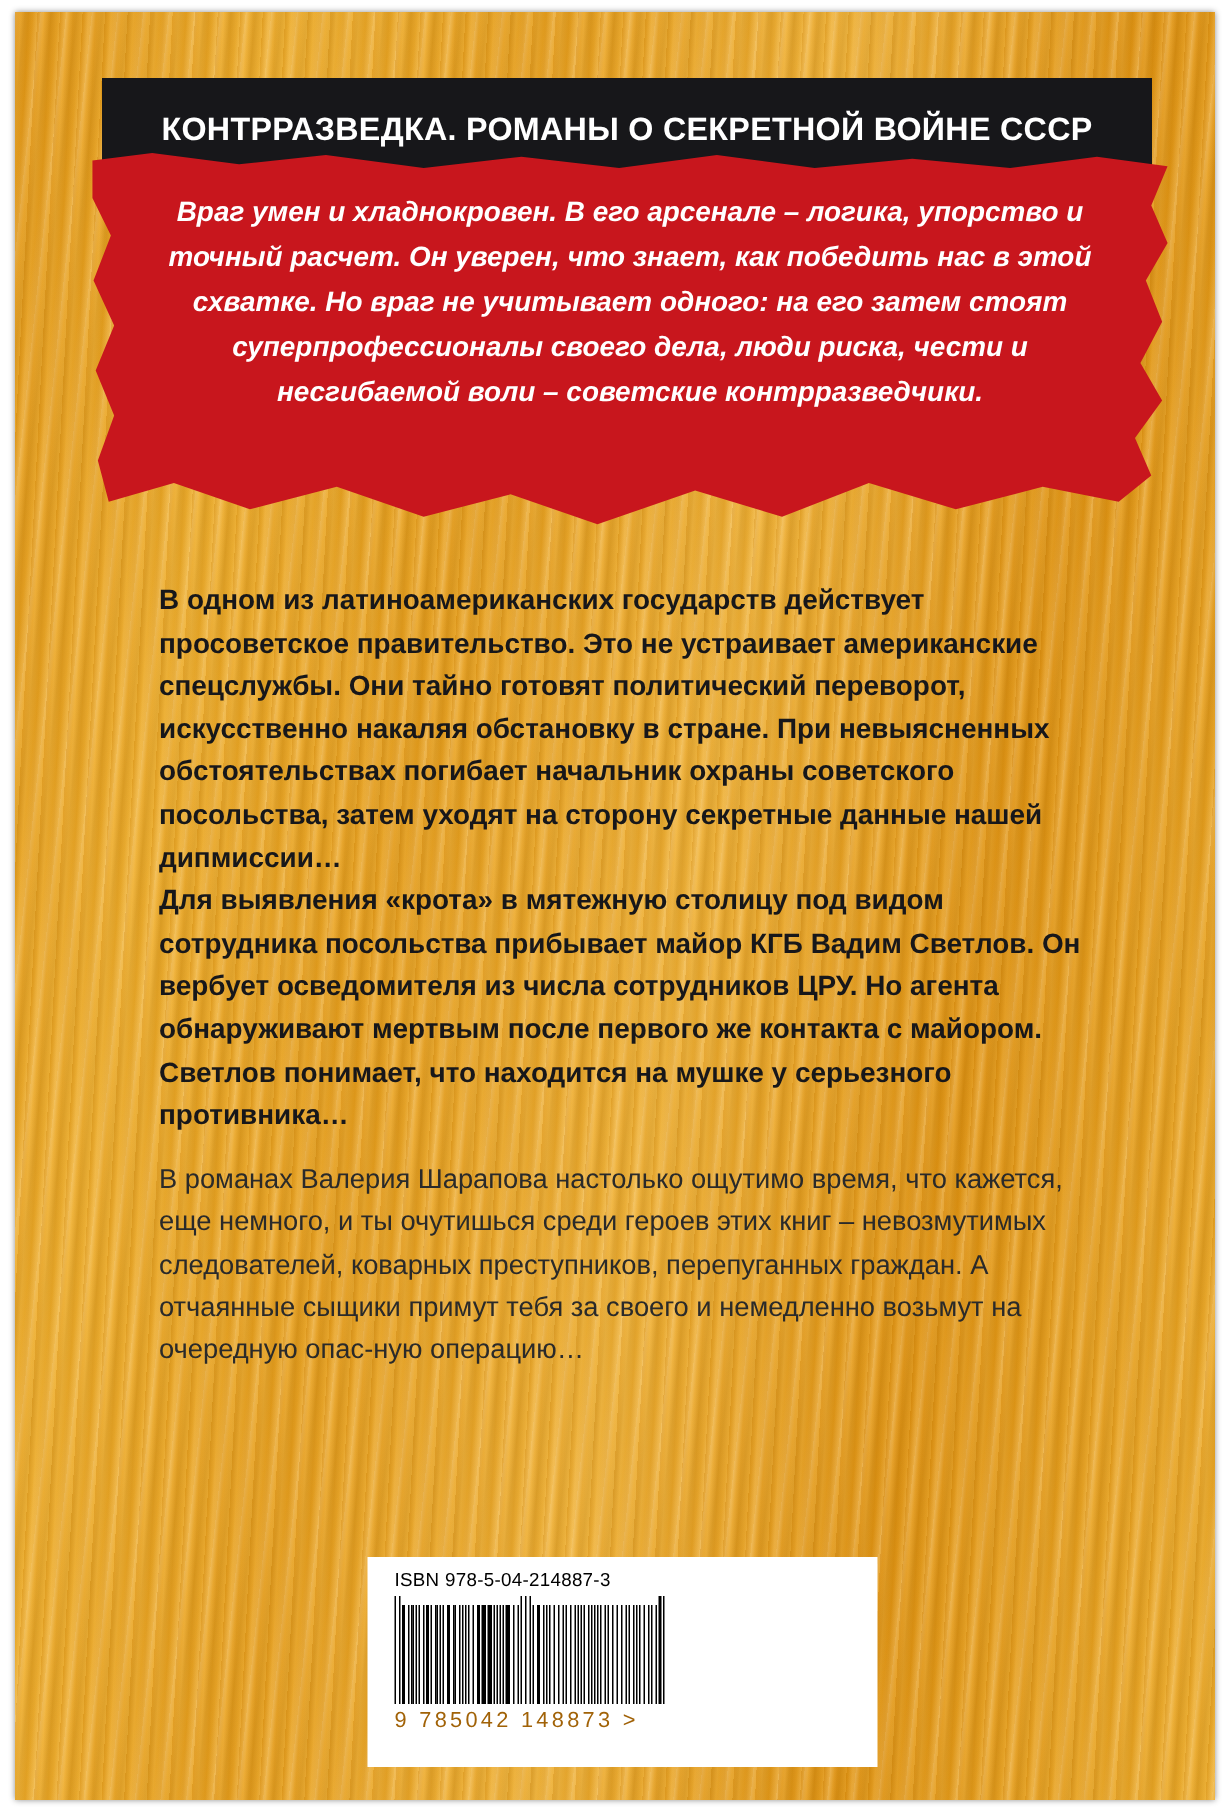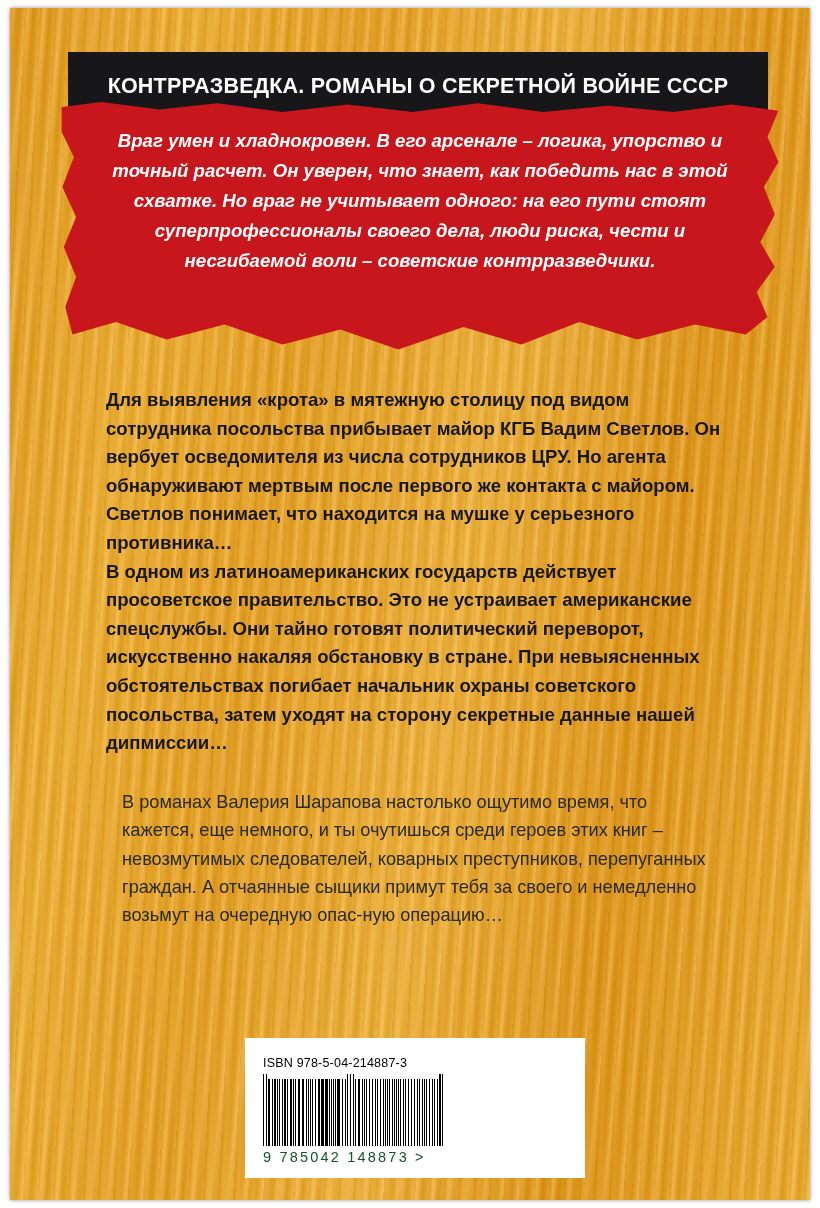--- a/index.html
+++ b/index.html
@@ -114,21 +114,21 @@
     font-size: 18.6px;
     line-height: 28.6px;
     font-weight: bold;
     margin: 0;
     color: #17171a;
   }
   .para-regular {
     font-size: 18.2px;
     line-height: 28.4px;
     font-weight: normal;
-    margin: 16px;
+    margin: 0;
     color: #2a2a2a;
   }
   .spacer-sm { height: 14px; }
   .credit {
     margin-top: 16px;
     text-align: right;
     font-style: italic;
     font-size: 17.4px;
     color: #1d1d1d;
     padding-right: 6px;
@@ -136,21 +136,21 @@
 
   
   .bottom-panel {
     position: absolute;
     left: 235px;
     top: 1030px;
     width: 340px;
     height: 140px;
     background: #ffffff;
     display: flex;
-    align-items: center;
+    align-items: flex-start;
   }
   .barcode-area {
     width: 210px;
     padding: 8px 0 4px 18px;
     box-sizing: border-box;
     display: flex;
     flex-direction: column;
   }
   .isbn-text {
     font-size: 12.5px;
@@ -168,21 +168,21 @@
   }
   .barcode i {
     display: block;
     background: #000;
     height: 100%;
   }
   .barcode-digits {
     margin-top: 3px;
     font-size: 14.5px;
     letter-spacing: 2.2px;
-    color: #14532d;
+    color: #a16207;
     white-space: nowrap;
   }
   .logo-area {
     flex: 1;
     display: flex;
     flex-direction: column;
     align-items: center;
     justify-content: center;
     padding-bottom: 8px;
   }
@@ -203,25 +203,25 @@
 <body>
 
 <div class="book-back">
   <div class="grain"></div>
 
   <div class="header-band">
     <div class="title">КОНТРРАЗВЕДКА. РОМАНЫ О СЕКРЕТНОЙ ВОЙНЕ СССР</div>
   </div>
 
   <div class="red-blob"></div>
-  <div class="blurb">Враг умен и хладнокровен. В его арсенале – логика, упорство и точный расчет. Он уверен, что знает, как победить нас в этой схватке. Но враг не учитывает одного: на его пути стоят суперпрофессионалы своего дела, люди риска, чести и несгибаемой воли – советские контрразведчики.</div>
+  <div class="blurb">Враг умен и хладнокровен. В его арсенале – логика, упорство и точный расчет. Он уверен, что знает, как победить нас в этой схватке. Но враг не учитывает одного: на его затем стоят суперпрофессионалы своего дела, люди риска, чести и несгибаемой воли – советские контрразведчики.</div>
 
   <div class="body-block">
+    <p class="para-bold">В одном из латиноамериканских государств действует просоветское правительство. Это не устраивает американские спецслужбы. Они тайно готовят политический переворот, искусственно накаляя обстановку в стране. При невыясненных обстоятельствах погибает начальник охраны советского посольства, затем уходят на сторону секретные данные нашей дипмиссии…</p>
     <p class="para-bold">Для выявления «крота» в мятежную столицу под видом сотрудника посольства прибывает майор КГБ Вадим Светлов. Он вербует осведомителя из числа сотрудников ЦРУ. Но агента обнаруживают мертвым после первого же контакта с майором. Светлов понимает, что находится на мушке у серьезного противника…</p>
-    <p class="para-bold">В одном из латиноамериканских государств действует просоветское правительство. Это не устраивает американские спецслужбы. Они тайно готовят политический переворот, искусственно накаляя обстановку в стране. При невыясненных обстоятельствах погибает начальник охраны советского посольства, затем уходят на сторону секретные данные нашей дипмиссии…</p>
     <div class="spacer-sm"></div>
     <p class="para-regular">В романах Валерия Шарапова настолько ощутимо время, что кажется, еще немного, и ты очутишься среди героев этих книг – невозмутимых следователей, коварных преступников, перепуганных граждан. А отчаянные сыщики примут тебя за своего и немедленно возьмут на очередную опас-ную операцию…</p>
   </div>
 
   <div class="bottom-panel">
     <div class="barcode-area">
       <div class="isbn-text">ISBN 978-5-04-214887-3</div>
       <div class="barcode">
           <i style="width: 3px; margin-right: 2px; height: 100%;"></i>
           <i style="width: 2px; margin-right: 1px; height: 100%;"></i>

